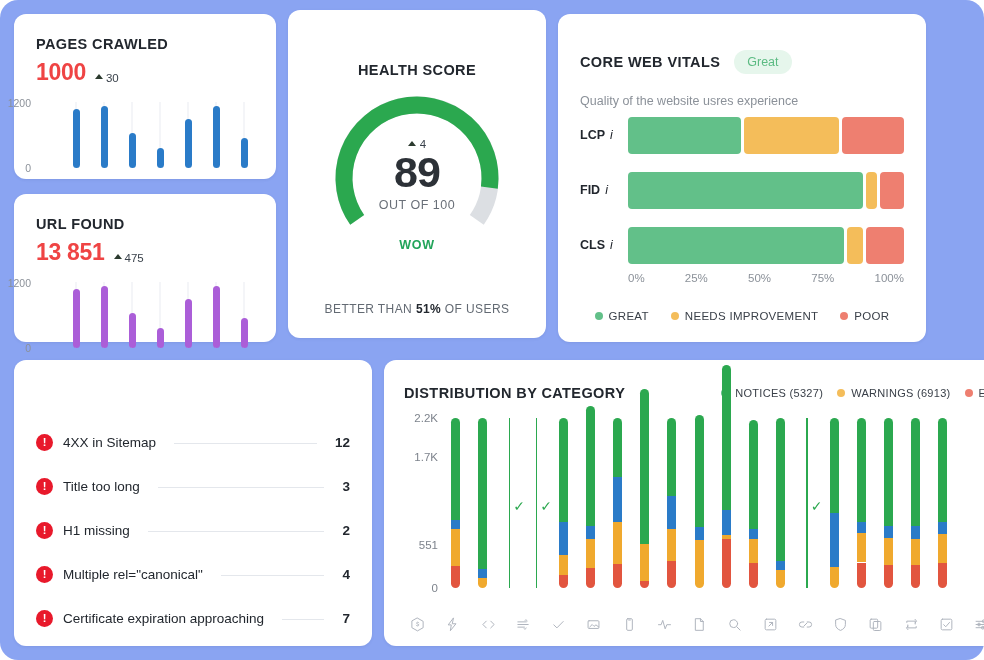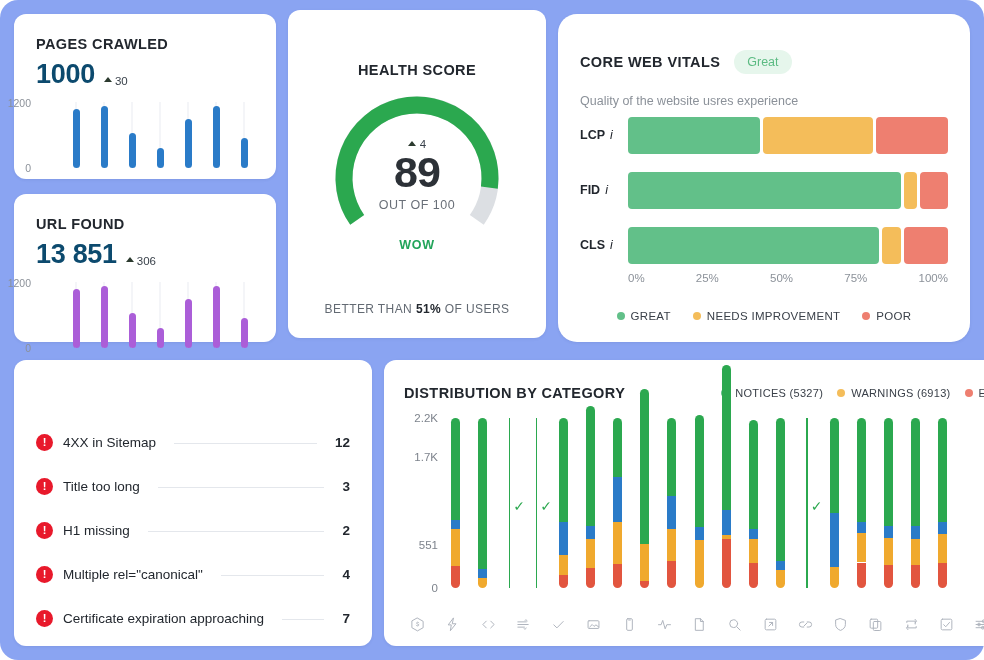--- a/index.html
+++ b/index.html
@@ -29,21 +29,21 @@
   }
 
   
   #pages-card { left: 14px; top: 14px; width: 262px; height: 165px; }
   #url-card   { left: 14px; top: 194px; width: 262px; height: 148px; }
   .stat-head { position: absolute; left: 22px; top: 22px; }
   .stat-value-row {
     position: absolute; left: 22px; top: 45px;
     display: flex; align-items: baseline; gap: 9px;
   }
-  .stat-value { font-size: 27px; font-weight: bold; color: #0c4a6e; letter-spacing: -0.3px; }
+  .stat-value { font-size: 23px; font-weight: bold; color: #ef4444; letter-spacing: -0.3px; }
   .stat-delta { font-size: 11.5px; color: #39414a; display: flex; align-items: center; gap: 3px; }
   .caret-up {
     width: 0; height: 0;
     border-left: 4px solid transparent;
     border-right: 4px solid transparent;
     border-bottom: 5px solid #2b3a2e;
     position: relative; top: -1px;
   }
   .mini-chart {
     position: absolute; left: 22px; top: 88px;
@@ -97,21 +97,21 @@
     color: #22a45a; letter-spacing: 0.8px;
   }
   #health-footer {
     position: absolute; left: 0; right: 0; bottom: 22px;
     text-align: center; font-size: 12px; color: #636a73;
     letter-spacing: 0.4px;
   }
   #health-footer b { color: #22272e; }
 
   
-  #cwv-card { left: 558px; top: 14px; width: 412px; height: 328px; border-radius: 19px; }
+  #cwv-card { left: 558px; top: 14px; width: 368px; height: 328px; }
   #cwv-head { position: absolute; left: 22px; top: 36px; right: 22px; display: flex; align-items: center; }
   .badge-great {
     margin-left: 14px;
     background: #e6f6ec; color: #5cbb83;
     font-size: 12.5px; padding: 5px 13px; border-radius: 12px;
   }
   .cwv-tabs { margin-left: auto; display: flex; gap: 22px; align-items: flex-start; }
   .cwv-tab {
     font-size: 12.5px; font-weight: bold; letter-spacing: 0.6px;
     color: #3a4049; padding-bottom: 5px;
@@ -255,21 +255,21 @@
         </div>
     </div>
   </div>
 
   <div class="card" id="url-card">
     <div class="card-title stat-head">URL FOUND</div>
     <div class="stat-value-row">
       <span class="stat-value">13 851</span>
       <span class="stat-delta">
         <span class="caret-up"></span>
-        <span>306</span>
+        <span>475</span>
       </span>
     </div>
     <div class="mini-chart">
       <span class="mini-axis-label top">1200</span>
       <span class="mini-axis-label bot">0</span>
       <div class="mini-plot" id="url-plot">
           <div class="mini-col" style="left: 10.5px;">
             <div class="track"></div>
             <div class="bar" style="height: 58.85px; bottom: 0px;"></div>
           </div>

